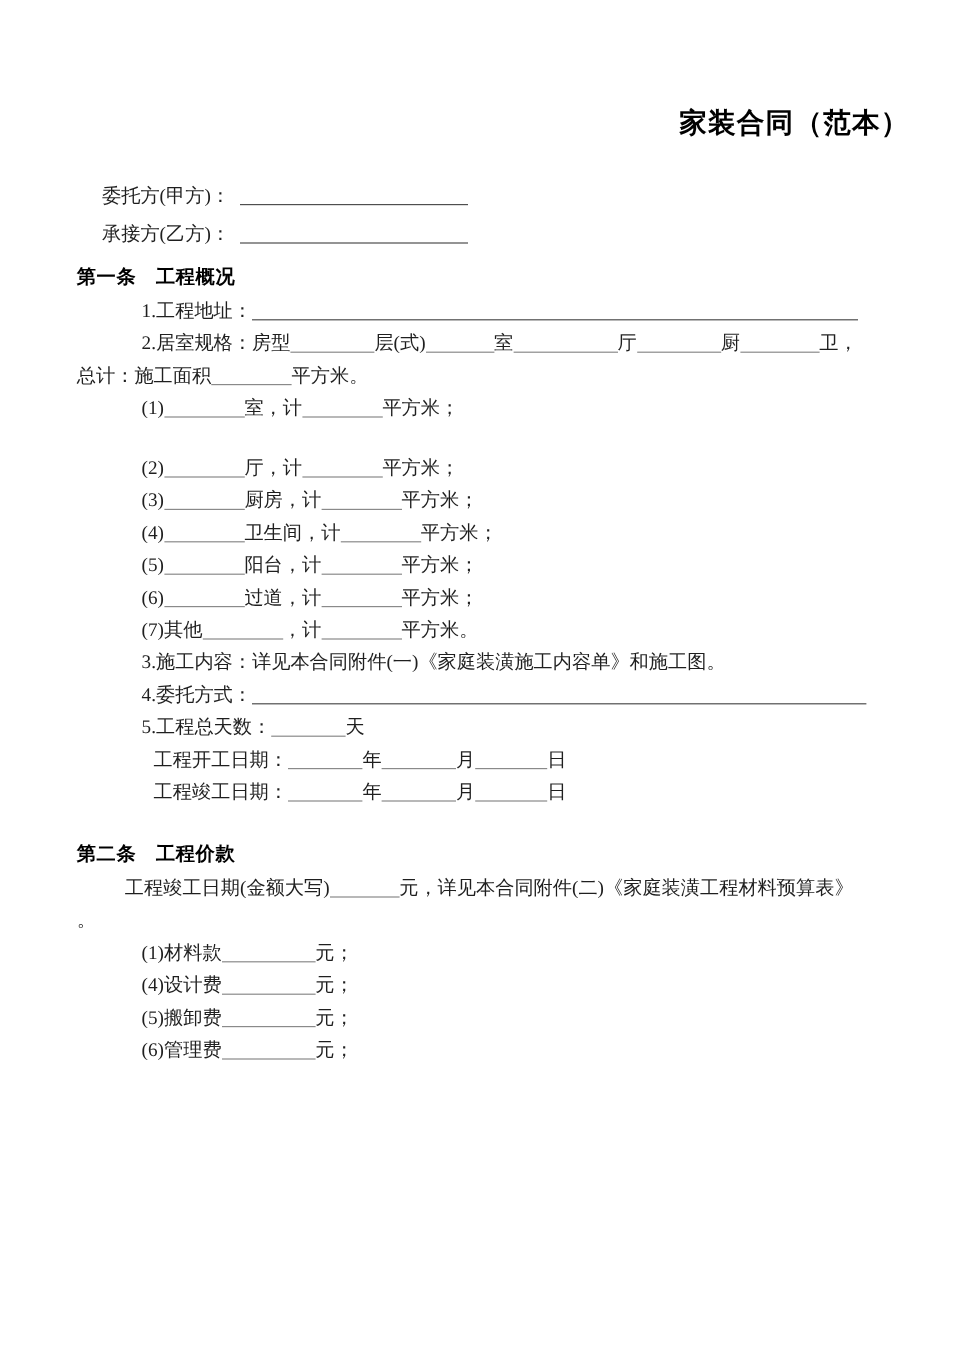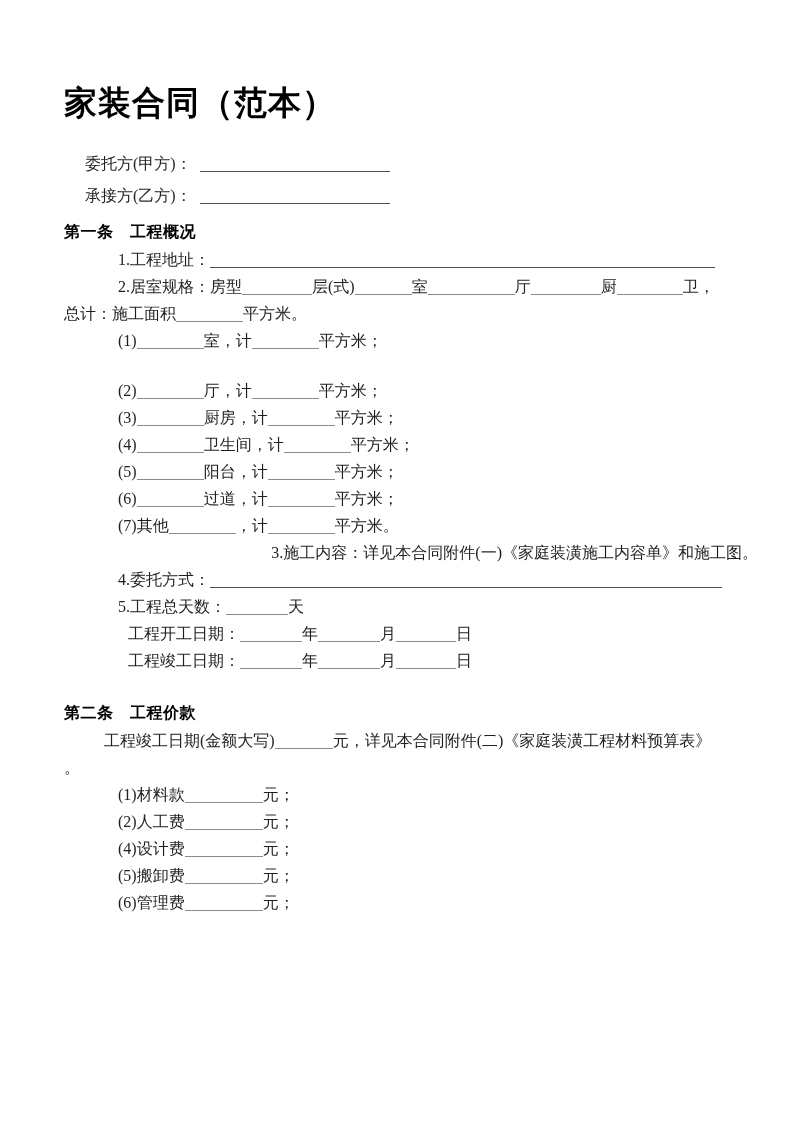--- a/index.html
+++ b/index.html
@@ -10,24 +10,24 @@
     background: #ffffff;
     box-sizing: border-box;
     padding: 88px 42px 0 64px;
     overflow: hidden;
     font-family: "Liberation Serif", "DejaVu Serif", serif;
     font-size: 16px;
     color: #1f1f1f;
   }
   .title {
     margin: 0;
-    font-size: 33px;
+    font-size: 23px;
     line-height: 30px;
     font-weight: bold;
-    text-align: left;
+    text-align: right;
     color: #000000;
     letter-spacing: 1px;
   }
   .party-block { margin-top: 30px; }
   .party-line { line-height: 32px; white-space: nowrap; padding-left: 21px; }
   .party-blank {
     display: inline-block;
     width: 190px;
     height: 14px;
     border-bottom: 1px solid #4f4f4f;
@@ -79,28 +79,27 @@
       <div class="fline" style="padding-left: 54px;"><span>1.工程地址：</span><span class="blank dark" style="width: 505px;"></span></div>
       <div class="fline" style="padding-left: 54px;"><span>2.居室规格：房型</span><span class="blank" style="width: 70px;"></span><span>层(式)</span><span class="blank" style="width: 57px;"></span><span>室</span><span class="blank" style="width: 87px;"></span><span>厅</span><span class="blank" style="width: 70px;"></span><span>厨</span><span class="blank" style="width: 66px;"></span><span>卫，</span></div>
       <div class="fline" style="padding-left: 0px;"><span>总计：施工面积</span><span class="blank" style="width: 67px;"></span><span>平方米。</span></div>
       <div class="fline" style="padding-left: 54px;"><span>(1)</span><span class="blank" style="width: 67px;"></span><span>室，计</span><span class="blank" style="width: 67px;"></span><span>平方米；</span></div>
       <div class="fline" style="padding-left: 54px; margin-top: 23px;"><span>(2)</span><span class="blank" style="width: 67px;"></span><span>厅，计</span><span class="blank" style="width: 67px;"></span><span>平方米；</span></div>
       <div class="fline" style="padding-left: 54px;"><span>(3)</span><span class="blank" style="width: 67px;"></span><span>厨房，计</span><span class="blank" style="width: 67px;"></span><span>平方米；</span></div>
       <div class="fline" style="padding-left: 54px;"><span>(4)</span><span class="blank" style="width: 67px;"></span><span>卫生间，计</span><span class="blank" style="width: 67px;"></span><span>平方米；</span></div>
       <div class="fline" style="padding-left: 54px;"><span>(5)</span><span class="blank" style="width: 67px;"></span><span>阳台，计</span><span class="blank" style="width: 67px;"></span><span>平方米；</span></div>
       <div class="fline" style="padding-left: 54px;"><span>(6)</span><span class="blank" style="width: 67px;"></span><span>过道，计</span><span class="blank" style="width: 67px;"></span><span>平方米；</span></div>
       <div class="fline" style="padding-left: 54px;"><span>(7)其他</span><span class="blank" style="width: 67px;"></span><span>，计</span><span class="blank" style="width: 67px;"></span><span>平方米。</span></div>
-      <div class="fline" style="padding-left: 54px; text-align: right;"><span>3.施工内容：详见本合同附件(一)《家庭装潢施工内容单》和施工图。</span></div>
+      <div class="fline" style="padding-left: 54px;"><span>3.施工内容：详见本合同附件(一)《家庭装潢施工内容单》和施工图。</span></div>
       <div class="fline" style="padding-left: 54px;"><span>4.委托方式：</span><span class="blank dark" style="width: 512px;"></span></div>
       <div class="fline" style="padding-left: 54px;"><span>5.工程总天数：</span><span class="blank" style="width: 62px;"></span><span>天</span></div>
       <div class="fline" style="padding-left: 64px;"><span>工程开工日期：</span><span class="blank" style="width: 62px;"></span><span>年</span><span class="blank" style="width: 62px;"></span><span>月</span><span class="blank" style="width: 60px;"></span><span>日</span></div>
       <div class="fline" style="padding-left: 64px;"><span>工程竣工日期：</span><span class="blank" style="width: 62px;"></span><span>年</span><span class="blank" style="width: 62px;"></span><span>月</span><span class="blank" style="width: 60px;"></span><span>日</span></div>
       <div class="sec-heading gap-before">第二条　工程价款</div>
       <div class="fline" style="padding-left: 40px;"><span>工程竣工日期(金额大写)</span><span class="blank" style="width: 58px;"></span><span>元，详见本合同附件(二)《家庭装潢工程材料预算表》</span></div>
       <div class="fline" style="padding-left: 0px;"><span>。</span></div>
       <div class="fline" style="padding-left: 54px;"><span>(1)材料款</span><span class="blank" style="width: 78px;"></span><span>元；</span></div>
-      <div class="fline" style="padding-left: 54px;"><span>(2)人工费</span><span class="blank" style="width: 78px;"></span><span>元；</span></div>
       <div class="fline" style="padding-left: 54px;"><span>(4)设计费</span><span class="blank" style="width: 78px;"></span><span>元；</span></div>
       <div class="fline" style="padding-left: 54px;"><span>(5)搬卸费</span><span class="blank" style="width: 78px;"></span><span>元；</span></div>
       <div class="fline" style="padding-left: 54px;"><span>(6)管理费</span><span class="blank" style="width: 78px;"></span><span>元；</span></div>
     </div>
 
 </div>
 
 </body></html>

